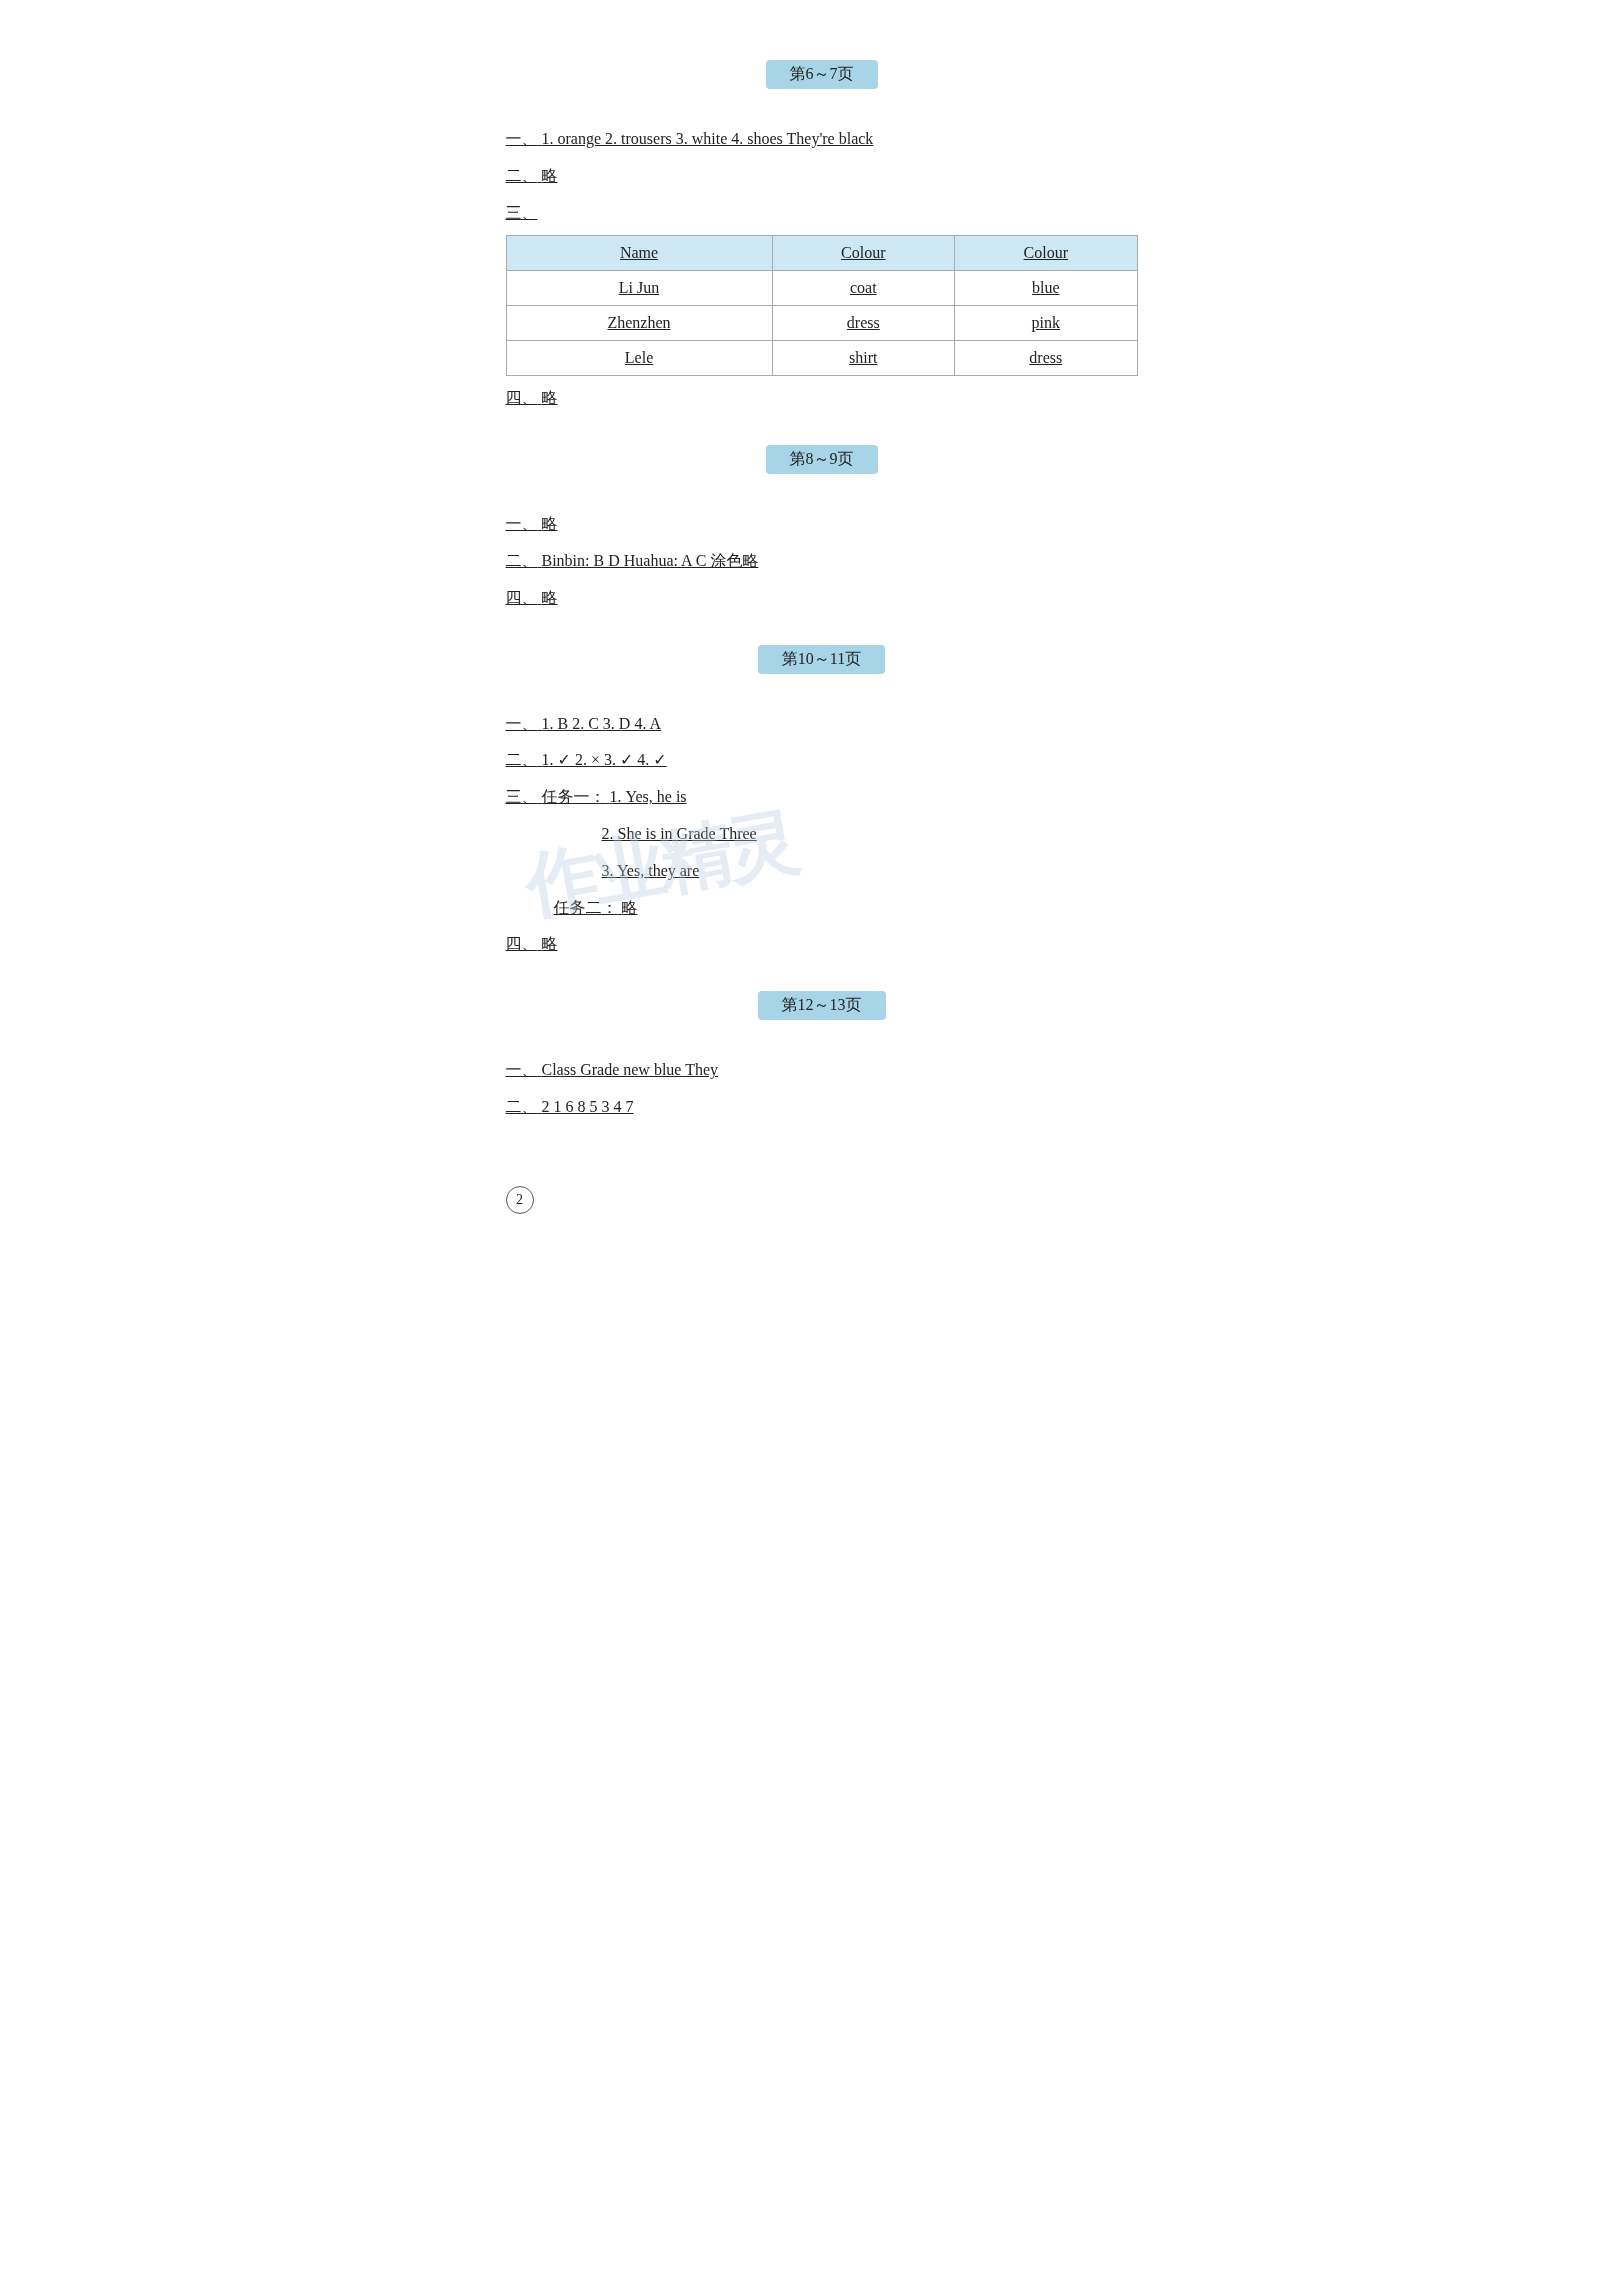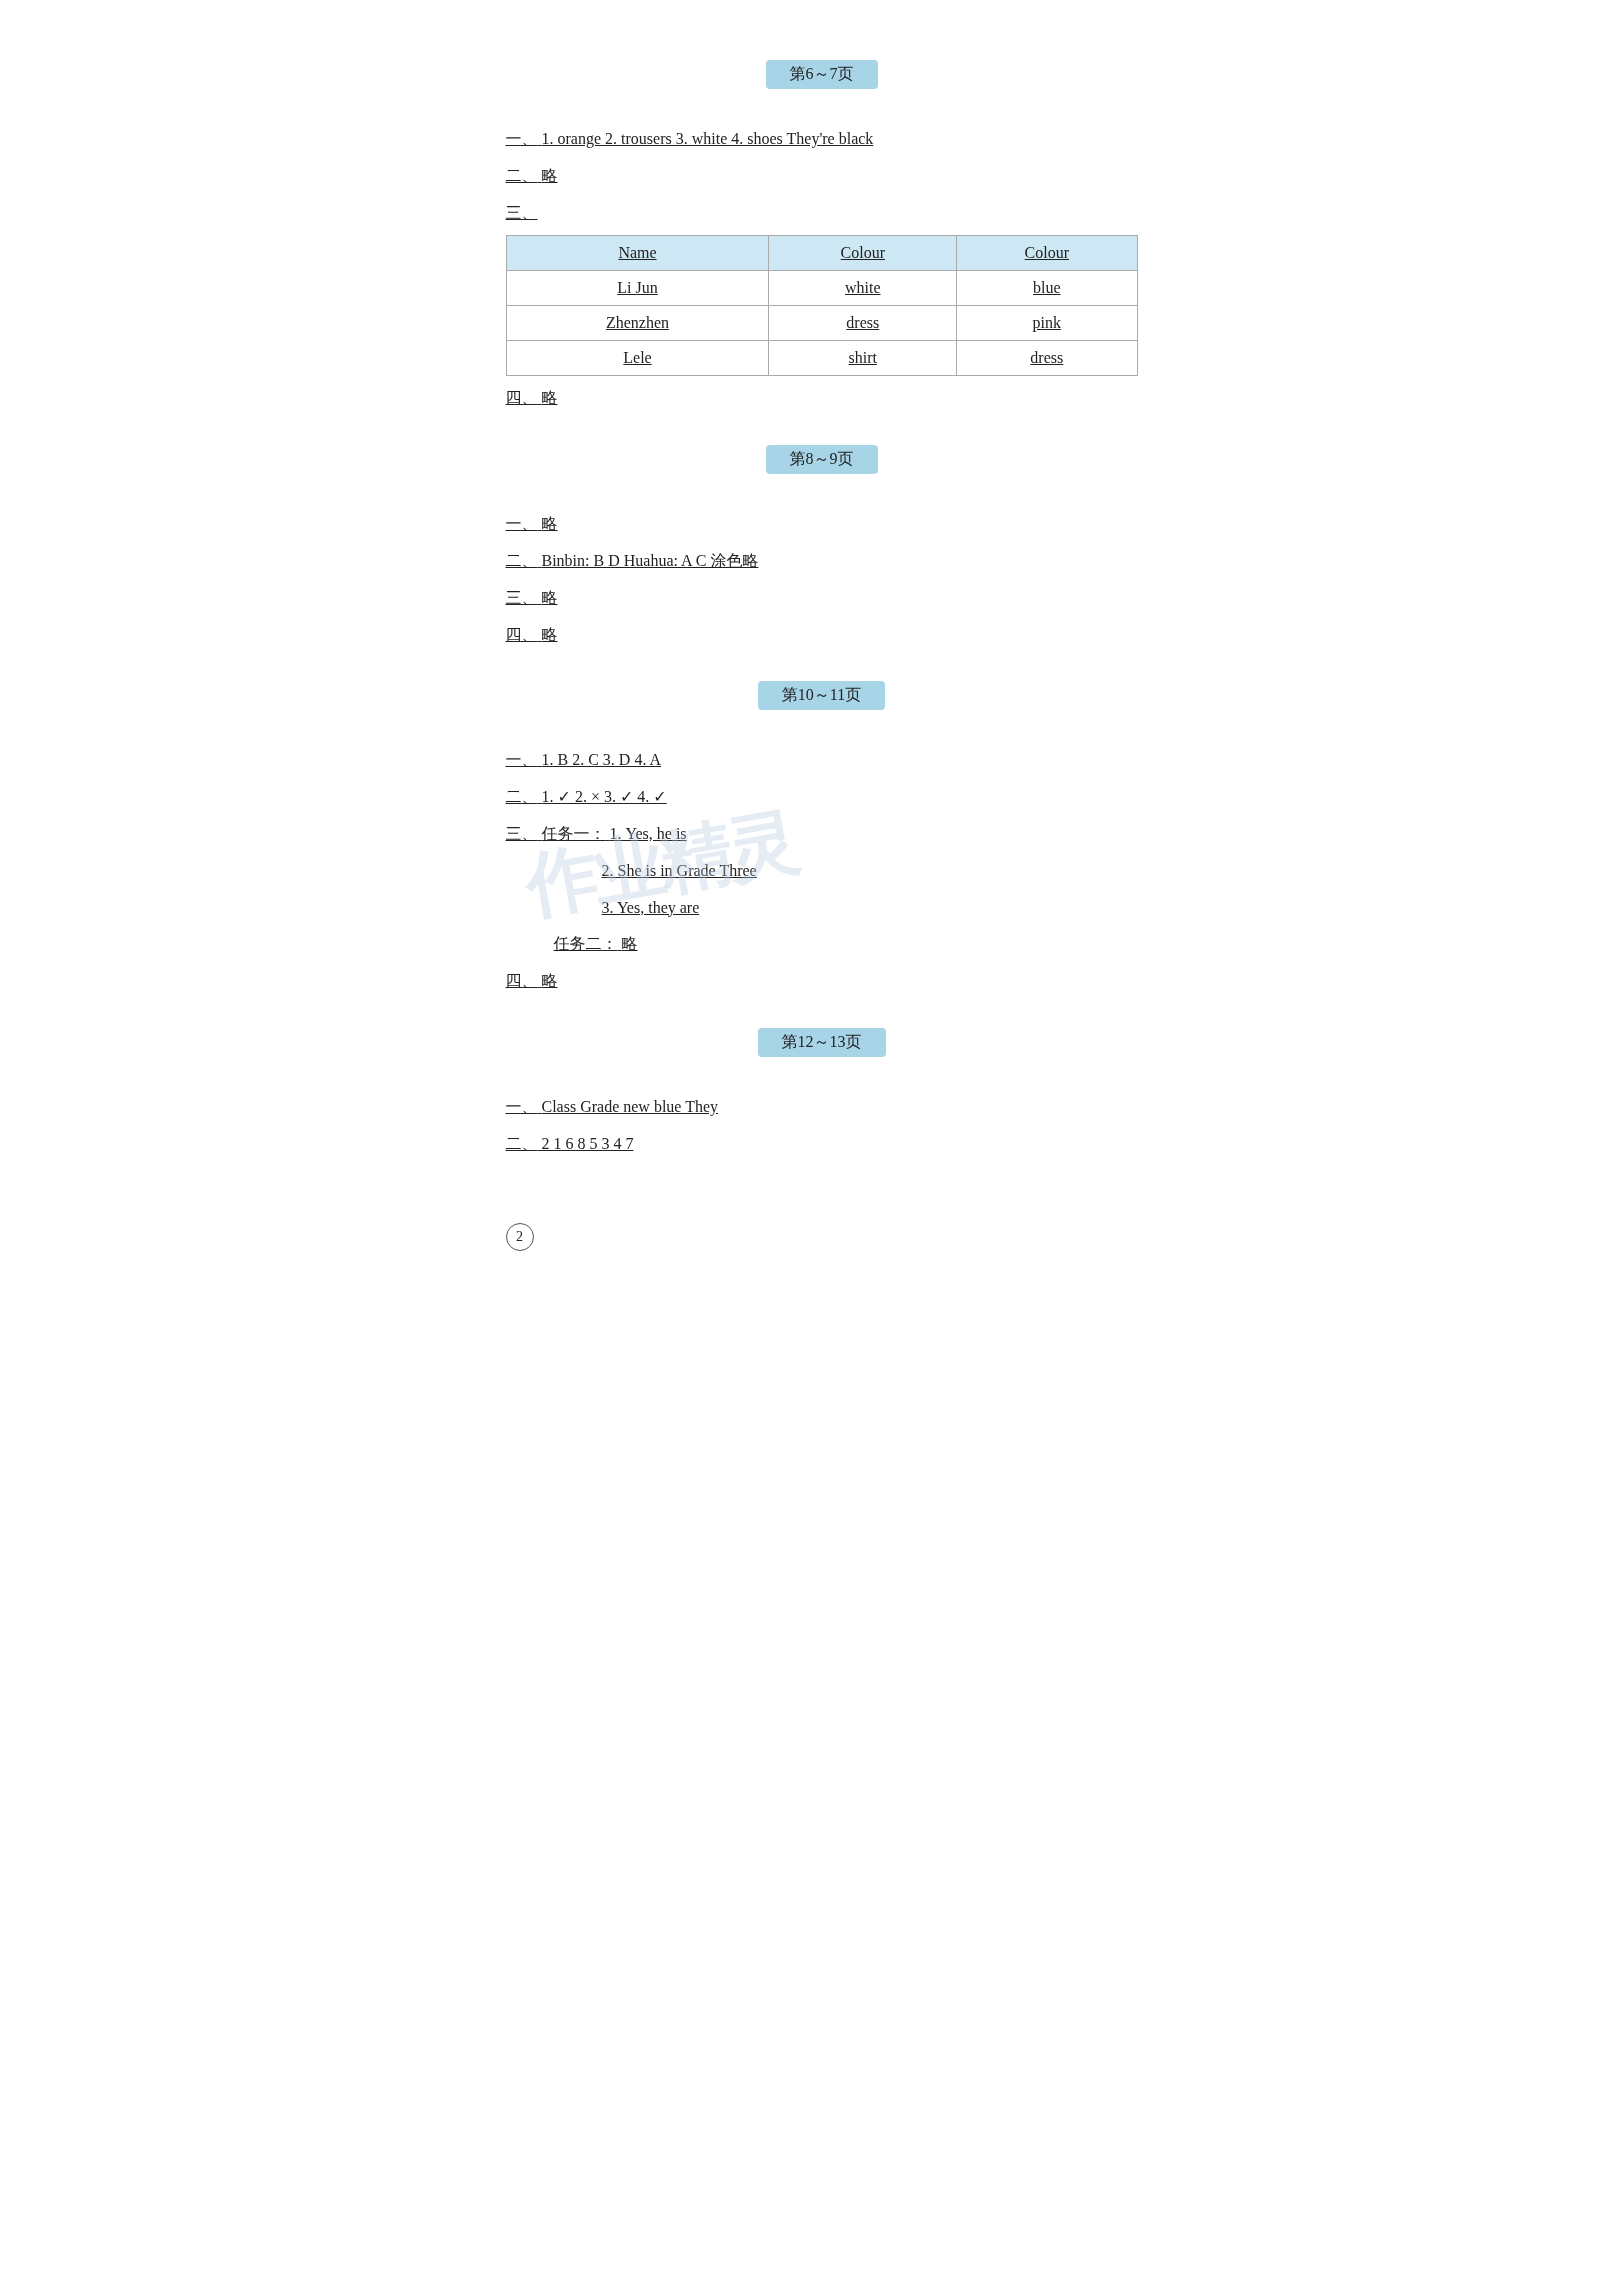--- a/index.html
+++ b/index.html
@@ -143,21 +143,21 @@
     <thead>
       <tr>
         <th>Name</th>
         <th>Colour</th>
         <th>Colour</th>
       </tr>
     </thead>
     <tbody>
       <tr>
         <td>Li  Jun</td>
-        <td>white</td>
+        <td>coat</td>
         <td>blue</td>
       </tr>
       <tr>
         <td>Zhenzhen</td>
         <td>dress</td>
         <td>pink</td>
       </tr>
       <tr>
         <td>Lele</td>
         <td>shirt</td>
@@ -180,24 +180,20 @@
   <div class="item-line">
     <span class="chinese-num">一、</span>
     <span>略</span>
   </div>
 
   <div class="item-line">
     <span class="chinese-num">二、</span>
     <span>Binbin: B D        Huahua: A C        涂色略</span>
   </div>
 
-  <div class="item-line">
-    <span class="chinese-num">三、</span>
-    <span>略</span>
-  </div>
 
   <div class="item-line">
     <span class="chinese-num">四、</span>
     <span>略</span>
   </div>
 </div>
 
 <div class="section-block">
   <div class="section-header">
     <span class="page-badge">第10～11页</span>

